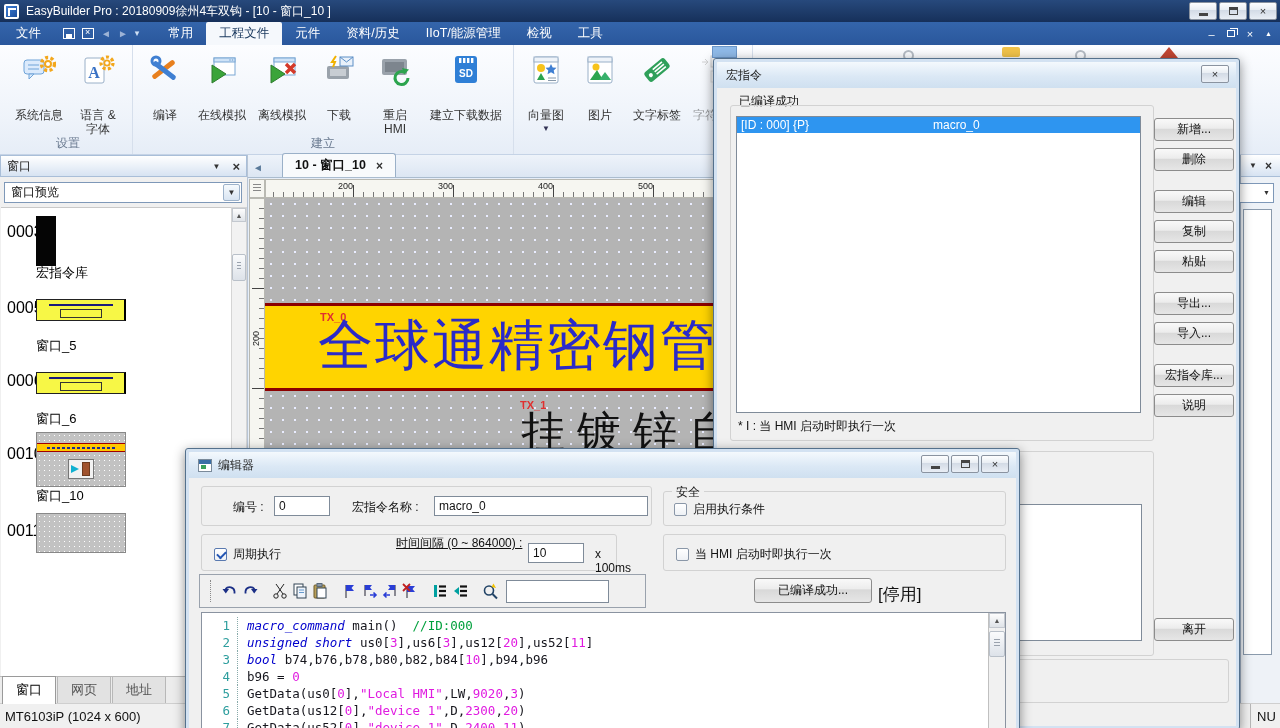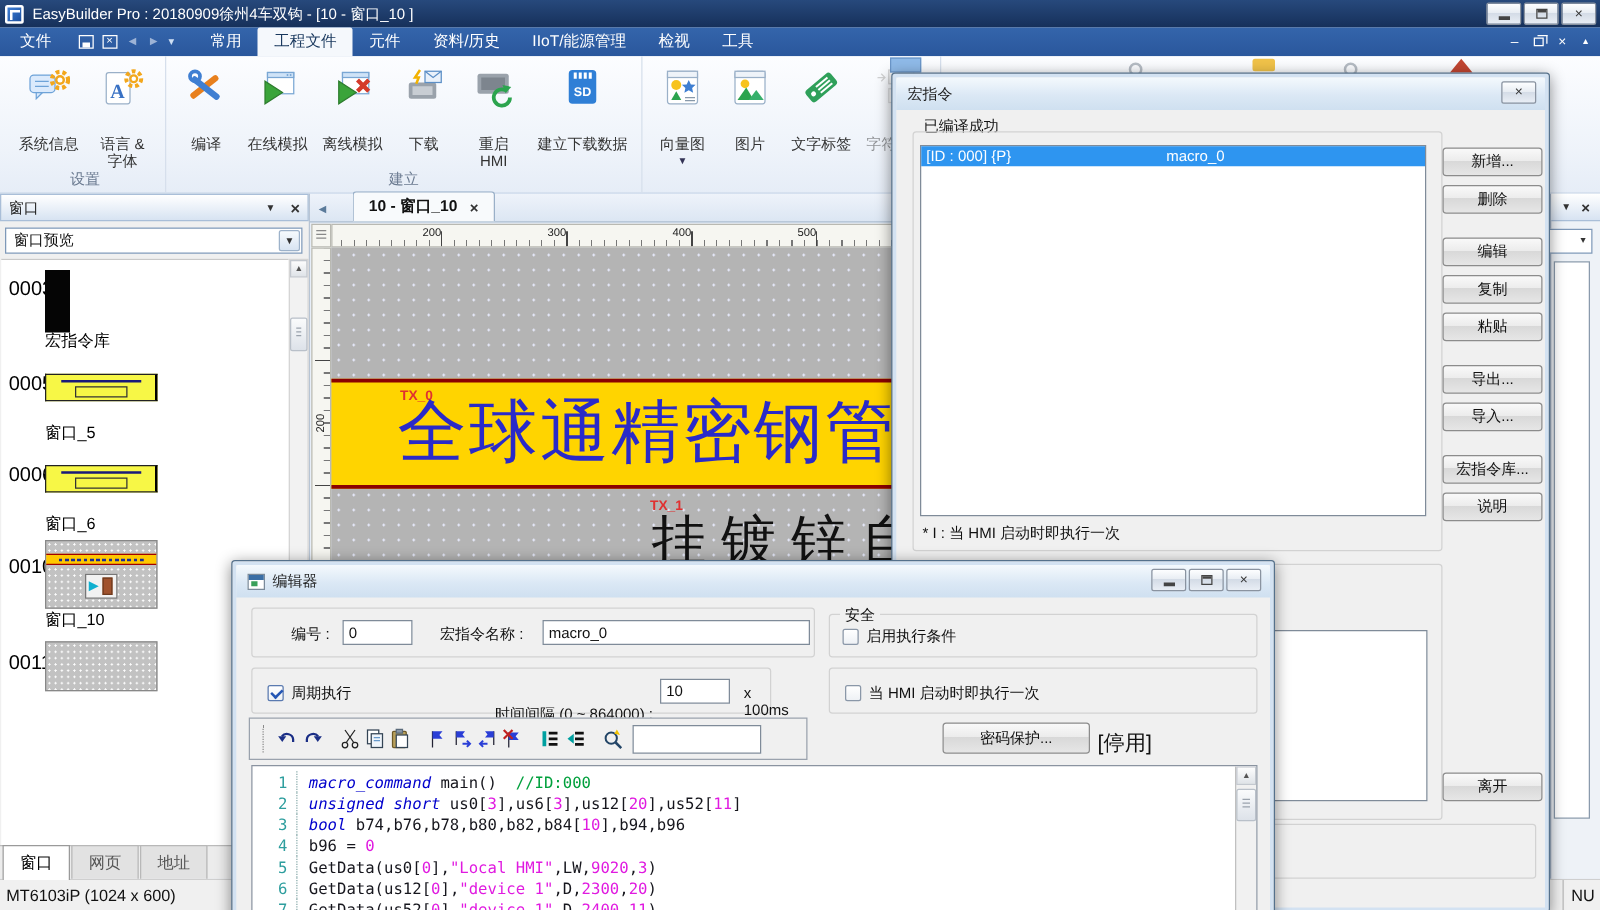--- a/index.html
+++ b/index.html
@@ -207,21 +207,21 @@
   .e-icon::after{content:"";position:absolute;left:2px;bottom:2px;width:5px;height:4px;background:#3aa05a;}
   .e-box1{left:15px;top:37px;width:451px;height:40px;}
   .e-id-label{position:absolute;left:31px;top:12px;}
   .e-id-input{position:absolute;left:72px;top:9px;width:56px;height:20px;}
   .e-name-label{position:absolute;left:150px;top:12px;}
   .e-name-input{position:absolute;left:232px;top:9px;width:214px;height:20px;}
   .e-sec{left:477px;top:42px;width:343px;height:35px;}
   .e-sec-row{position:absolute;left:10px;top:9px;display:flex;align-items:center;gap:6px;}
   .e-box2{left:15px;top:85px;width:416px;height:37px;}
   .e-per{position:absolute;left:12px;top:11px;display:flex;align-items:center;gap:6px;}
-  .e-int-label{position:absolute;left:194px;top:28px;}
+  .e-int-label{position:absolute;left:194px;top:0;text-decoration:underline;}
   .e-int-input{position:absolute;left:326px;top:8px;width:56px;height:20px;}
   .e-int-unit{position:absolute;left:393px;top:12px;}
   .e-box2r{left:477px;top:85px;width:343px;height:37px;}
   .e-start{position:absolute;left:12px;top:11px;display:flex;align-items:center;gap:6px;}
   .e-toolbar{position:absolute;left:13px;top:125px;width:447px;height:34px;border:1px solid #9aa2ad;
     background:#f0f0f0;display:flex;align-items:center;padding-left:10px;}
   .e-toolbar::before{content:"";width:1px;height:22px;border-left:1px dotted #8a8a8a;margin-right:8px;}
   .tbi{width:20px;height:20px;display:flex;align-items:center;justify-content:center;flex:none;}
   .tbi svg{width:18px;height:18px;}
   .tbsep{width:10px;flex:none;}
@@ -748,21 +748,21 @@
         <span class="tbsep"></span>
         <span class="tbi">
           <svg viewBox="0 0 18 18">
             <circle cx="8" cy="8.5" r="4.5" fill="none" stroke="#224466" stroke-width="1.6"></circle>
             <line x1="11.5" y1="12" x2="16" y2="16.5" stroke="#224466" stroke-width="2"></line>
             <polygon points="12.5,1.5 15,6 10.5,5" fill="#f2c200"></polygon>
           </svg>
         </span>
         <input class="tin tb-find-input" style="">
       </div>
-    <div class="btn e-pwd-btn">密码保护...</div>
+    <div class="btn e-pwd-btn">已编译成功...</div>
     <span class="e-pwd-state">[停用]</span>
 
     <div class="e-code">
       <div class="code-lines" id="code-lines">
           <div class="cl"><span class="ln">1</span><span class="ct"><span class="c-kw">macro_command</span><span class="c-pl"> main()  </span><span class="c-cm">//ID:000</span></span></div>
           <div class="cl"><span class="ln">2</span><span class="ct"><span class="c-kw">unsigned short</span><span class="c-pl"> us0[</span><span class="c-num">3</span><span class="c-pl">],us6[</span><span class="c-num">3</span><span class="c-pl">],us12[</span><span class="c-num">20</span><span class="c-pl">],us52[</span><span class="c-num">11</span><span class="c-pl">]</span></span></div>
           <div class="cl"><span class="ln">3</span><span class="ct"><span class="c-kw">bool</span><span class="c-pl"> b74,b76,b78,b80,b82,b84[</span><span class="c-num">10</span><span class="c-pl">],b94,b96</span></span></div>
           <div class="cl"><span class="ln">4</span><span class="ct"><span class="c-pl">b96 = </span><span class="c-num">0</span></span></div>
           <div class="cl"><span class="ln">5</span><span class="ct"><span class="c-pl">GetData(us0[</span><span class="c-num">0</span><span class="c-pl">],</span><span class="c-str">"Local HMI"</span><span class="c-pl">,LW,</span><span class="c-num">9020</span><span class="c-pl">,</span><span class="c-num">3</span><span class="c-pl">)</span></span></div>
           <div class="cl"><span class="ln">6</span><span class="ct"><span class="c-pl">GetData(us12[</span><span class="c-num">0</span><span class="c-pl">],</span><span class="c-str">"device 1"</span><span class="c-pl">,D,</span><span class="c-num">2300</span><span class="c-pl">,</span><span class="c-num">20</span><span class="c-pl">)</span></span></div>

